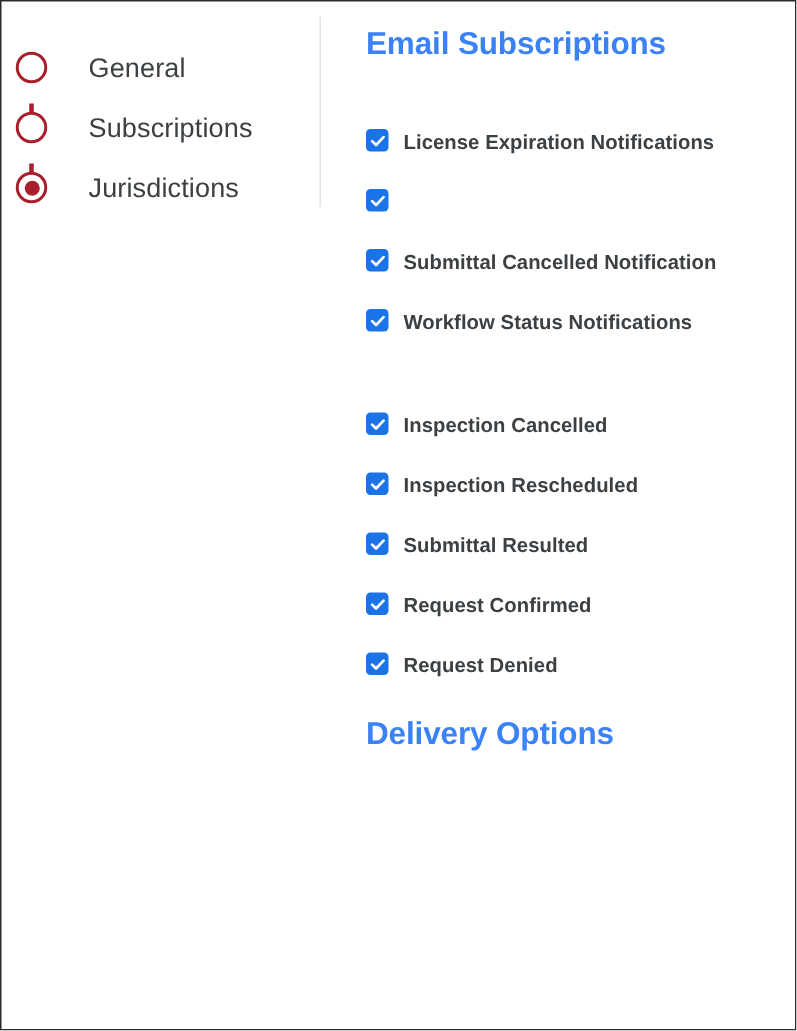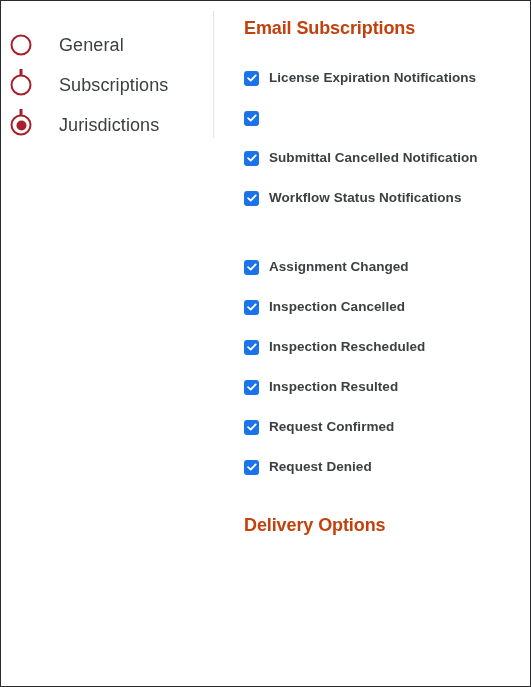--- a/index.html
+++ b/index.html
@@ -110,36 +110,36 @@
     position: absolute;
     left: 243px;
     top: 0;
     right: 0;
     padding-top: 18px;
   }
 
   .section { margin-bottom: 0; }
 
   .section-title {
-    font-size: 18px;
+    font-size: 21px;
     font-weight: bold;
-    color: #c2410c;
+    color: #3b82f6;
     letter-spacing: -0.1px;
     line-height: 1;
     margin-bottom: 21px;
   }
 
   .section + .section .section-title { margin-top: 0; }
 
   .section.inspection { margin-top: 29px; }
   .section.delivery   { margin-top: 29px; }
 
   .option-row {
     display: flex;
-    align-items: center;
+    align-items: flex-end;
     height: 40px;
   }
 
   .checkbox {
     position: relative;
     flex: 0 0 auto;
     width: 15px;
     height: 15px;
     border-radius: 3px;
     background: #1a73e8;
@@ -225,28 +225,20 @@
           <svg width="11" height="11" viewBox="0 0 11 11" aria-hidden="true">
               <path d="M1.6 5.6 L4.2 8.2 L9.2 2.9" fill="none" stroke="#ffffff" stroke-width="1.8" stroke-linecap="round" stroke-linejoin="round"></path>
             </svg>
         </span>
         <span class="option-label">Workflow Status Notifications</span>
       </div>
     </section>
 
     <section class="section inspection">
 
-      <div class="option-row">
-        <span class="checkbox">
-          <svg width="11" height="11" viewBox="0 0 11 11" aria-hidden="true">
-              <path d="M1.6 5.6 L4.2 8.2 L9.2 2.9" fill="none" stroke="#ffffff" stroke-width="1.8" stroke-linecap="round" stroke-linejoin="round"></path>
-            </svg>
-        </span>
-        <span class="option-label">Assignment Changed</span>
-      </div>
 
       <div class="option-row">
         <span class="checkbox">
           <svg width="11" height="11" viewBox="0 0 11 11" aria-hidden="true">
               <path d="M1.6 5.6 L4.2 8.2 L9.2 2.9" fill="none" stroke="#ffffff" stroke-width="1.8" stroke-linecap="round" stroke-linejoin="round"></path>
             </svg>
         </span>
         <span class="option-label">Inspection Cancelled</span>
       </div>
 
@@ -258,21 +250,21 @@
         </span>
         <span class="option-label">Inspection Rescheduled</span>
       </div>
 
       <div class="option-row">
         <span class="checkbox">
           <svg width="11" height="11" viewBox="0 0 11 11" aria-hidden="true">
               <path d="M1.6 5.6 L4.2 8.2 L9.2 2.9" fill="none" stroke="#ffffff" stroke-width="1.8" stroke-linecap="round" stroke-linejoin="round"></path>
             </svg>
         </span>
-        <span class="option-label">Inspection Resulted</span>
+        <span class="option-label">Submittal Resulted</span>
       </div>
 
       <div class="option-row">
         <span class="checkbox">
           <svg width="11" height="11" viewBox="0 0 11 11" aria-hidden="true">
               <path d="M1.6 5.6 L4.2 8.2 L9.2 2.9" fill="none" stroke="#ffffff" stroke-width="1.8" stroke-linecap="round" stroke-linejoin="round"></path>
             </svg>
         </span>
         <span class="option-label">Request Confirmed</span>
       </div>

